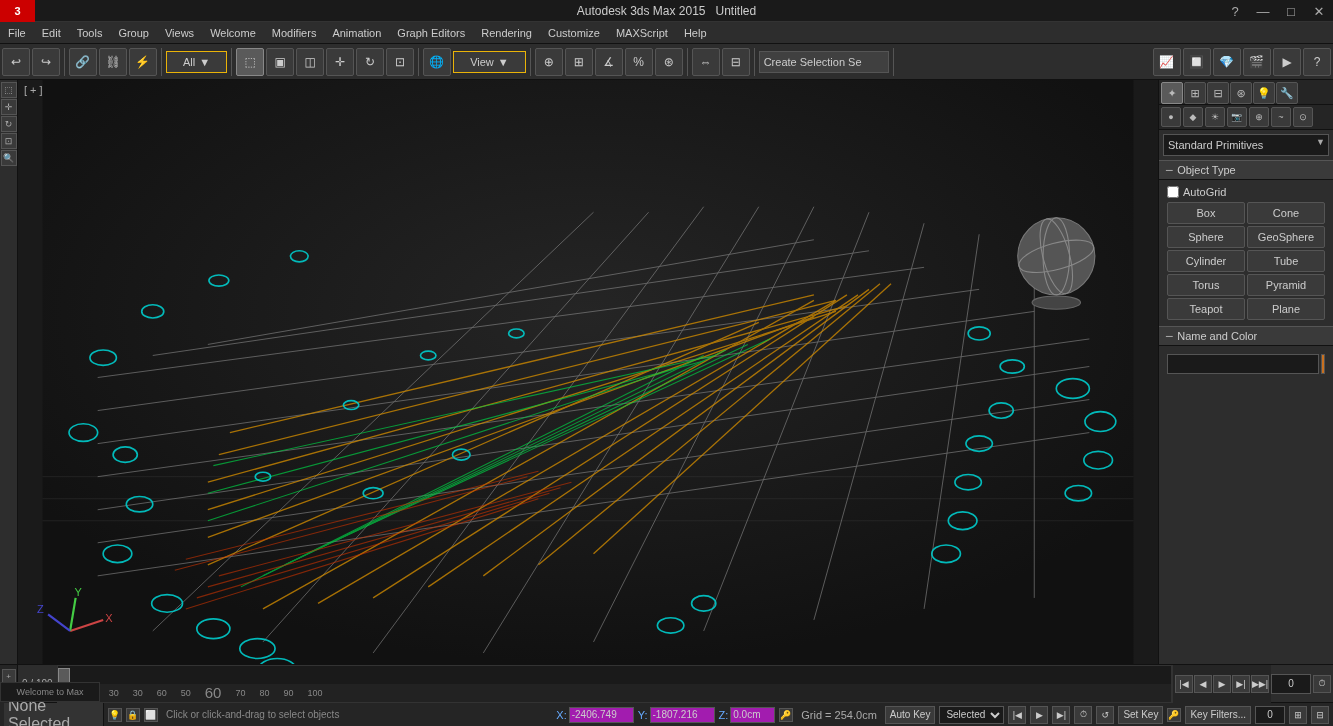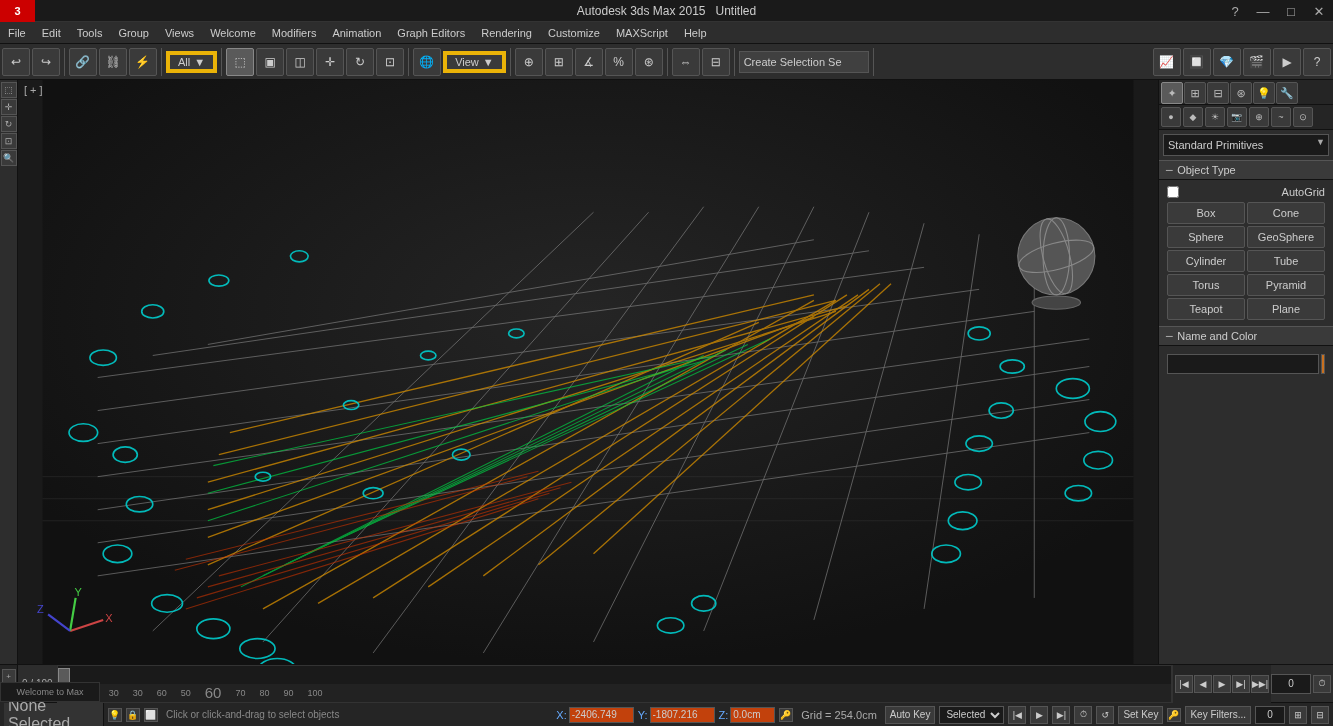--- a/index.html
+++ b/index.html
@@ -72,22 +72,22 @@
       border: 1px solid #555;
       display: flex; align-items: center; justify-content: center;
       cursor: pointer;
       color: #ccc;
       font-size: 12px;
       border-radius: 2px;
     }
     .tb-btn.active { background: #5a5a5a; border-color: #888; }
     .tb-separator { width: 1px; height: 28px; background: #555; margin: 0 2px; }
     .tb-dropdown {
-      height: 22px; background: #3a3a3a; border: 4px solid #eab308;
-      color: #ccc; font-size: 11px; padding: 0 8px;
+      height: 22px; background: #3a3a3a; border: 1px solid #eab308;
+      color: #ccc; font-size: 11px; padding: 0 16px;
       cursor: pointer; display: flex; align-items: center; gap: 4px;
       min-width: 50px;
     }
 
     
     .create-sel-input {
       height: 22px; background: #404040; border: 1px solid #555;
       color: #ccc; font-size: 11px; padding: 0 4px;
       width: 130px;
     }
@@ -195,21 +195,20 @@
       color: #aaa; font-size: 14px; line-height: 1;
     }
 
     
     .rp-section-content {
       padding: 4px;
     }
     .autogrid-row {
       display: flex; align-items: center; gap: 4px;
       padding: 2px 4px;
-      justify-content: space-between;
     }
     .autogrid-row input[type=checkbox] { width: 12px; height: 12px; }
     .btn-grid {
       display: grid; grid-template-columns: 1fr 1fr;
       gap: 2px; padding: 2px 4px;
     }
     .obj-btn {
       height: 22px;
       background: #3a3a3a; border: 1px solid #555;
       color: #ccc; font-size: 11px;
@@ -268,21 +267,21 @@
       display: flex; align-items: center;
       padding: 0 4px; gap: 4px;
     }
     .status-icon { width: 14px; height: 14px; background: #3a3a3a; border: 1px solid #555; display: flex; align-items: center; justify-content: center; font-size: 9px; cursor: pointer; }
     .status-coord {
       display: flex; align-items: center; gap: 2px;
       font-size: 11px; color: #aaa;
     }
     .coord-label { color: #6af; }
     .coord-input {
-      width: 65px; height: 16px; background: #c2410c; border: 1px solid #555;
+      width: 65px; height: 16px; background: #a21caf; border: 1px solid #555;
       color: #ccc; font-size: 10px; padding: 0 2px;
     }
     .grid-info { color: #aaa; font-size: 11px; margin: 0 4px; }
     .status-right { margin-left: auto; display: flex; align-items: center; gap: 4px; }
     .autokey-btn {
       height: 18px; background: #3a3a3a; border: 1px solid #555;
       color: #ccc; font-size: 10px; padding: 0 4px; cursor: pointer;
     }
     .selected-dropdown {
       height: 18px; background: #1a1a1a; border: 1px solid #555;

